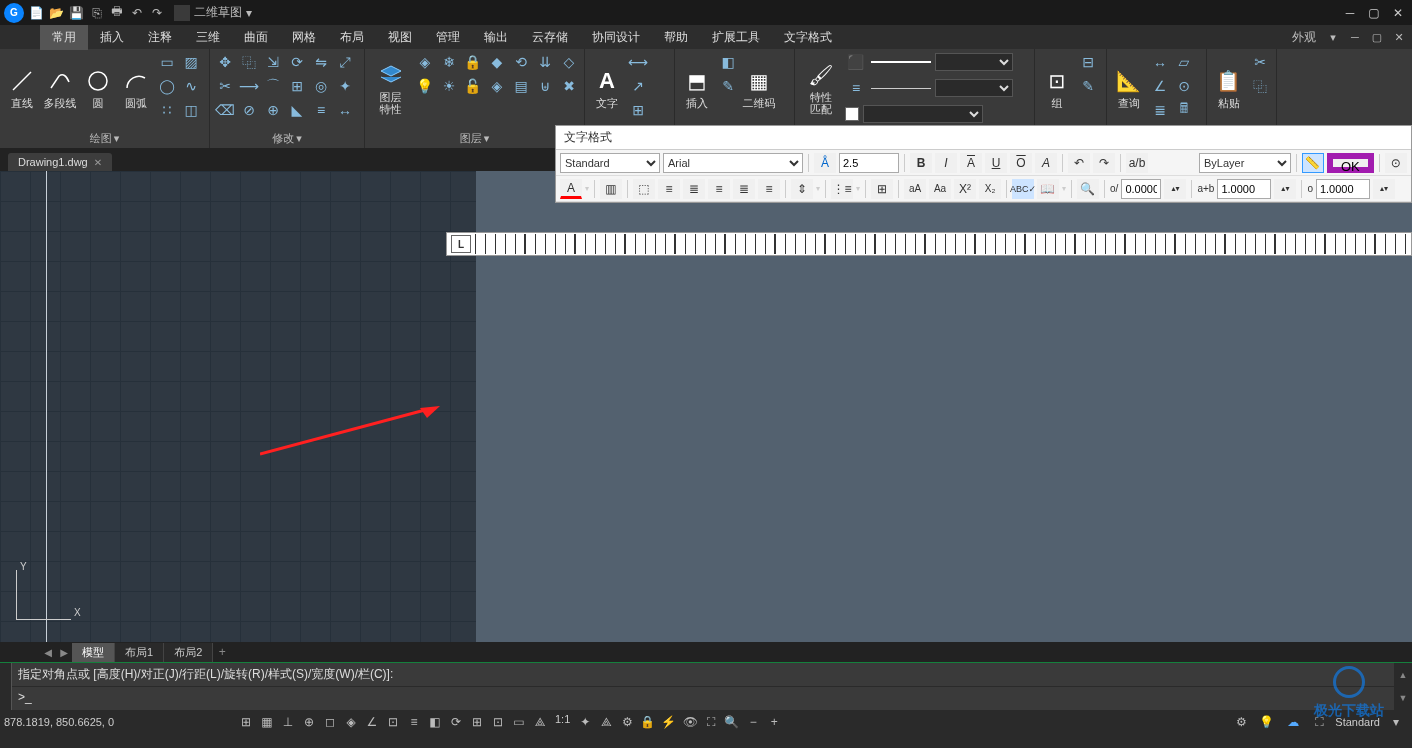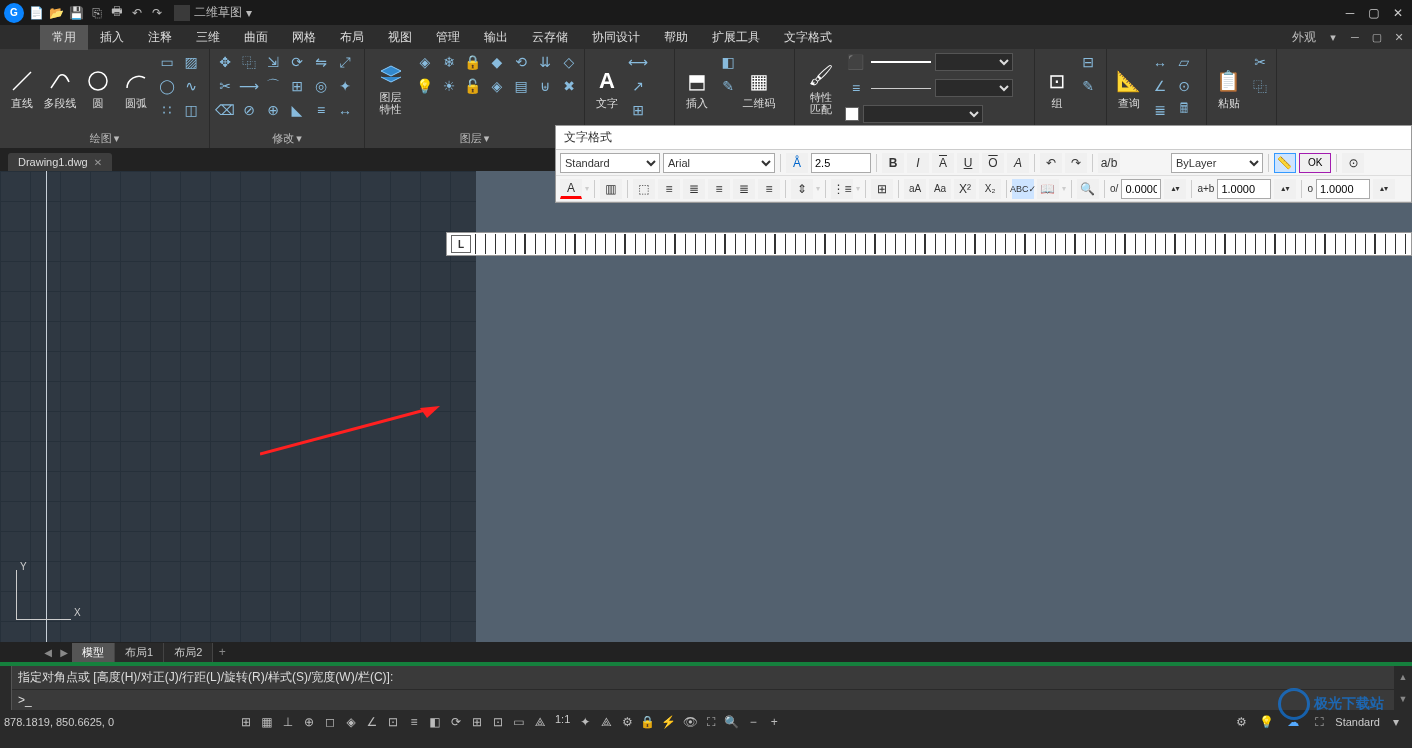--- a/index.html
+++ b/index.html
@@ -62,51 +62,51 @@
 .canvas-right { flex: 1; background: #53616f; position: relative; }
 
 
 .text-panel { position: absolute; left: 555px; top: 125px; right: 0; background: #f0f0f0; border: 1px solid #999; }
 .text-panel-title { background: #fff; padding: 3px 8px; color: #333; font-size: 12px; border-bottom: 1px solid #ccc; }
 .text-panel-row { display: flex; align-items: center; padding: 3px 4px; gap: 3px; background: #f5f5f5; border-bottom: 1px solid #ddd; height: 26px; }
 .tp-select { height: 20px; border: 1px solid #aaa; font-size: 11px; background: #fff; color: #333; }
 .tp-input { height: 20px; border: 1px solid #aaa; font-size: 11px; padding: 0 3px; background: #fff; width: 60px; }
 .tp-btn { width: 22px; height: 20px; border: 1px solid transparent; display: flex; align-items: center; justify-content: center; cursor: pointer; color: #333; font-size: 12px; background: #f0f0f0; }
 .tp-sep { width: 1px; height: 18px; background: #ccc; margin: 0 2px; }
-.tp-ok { padding: 0 8px; height: 20px; border: 1px solid #a21caf; background: #f0f0f0; font-size: 10px; cursor: pointer; }
+.tp-ok { padding: 0 8px; height: 20px; border: 6px solid #a21caf; background: #f0f0f0; font-size: 13px; cursor: pointer; }
 
 
 .ruler-wrap { position: absolute; left: 446px; top: 232px; right: 0; height: 24px; background: #fff; border: 1px solid #999; display: flex; align-items: center; }
 .ruler-box { width: 20px; height: 18px; border: 1px solid #666; margin: 0 4px; display: flex; align-items: center; justify-content: center; font-size: 10px; color: #333; font-weight: bold; }
 .ruler-ticks { flex: 1; height: 20px; background: repeating-linear-gradient(90deg, #333 0, #333 1px, transparent 1px, transparent 10px); position: relative; }
 .ruler-ticks::after { content: ""; position: absolute; inset: 0; background: repeating-linear-gradient(90deg, transparent 0, transparent 49px, #333 49px, #333 50px); }
 
 
 .layout-tabs { height: 20px; background: #222; display: flex; align-items: center; padding-left: 40px; gap: 0; }
 .layout-btn { width: 16px; height: 16px; display: flex; align-items: center; justify-content: center; color: #888; font-size: 10px; cursor: pointer; }
 .layout-tab { padding: 2px 10px; font-size: 11px; color: #ccc; background: #2a2a2a; border-right: 1px solid #444; cursor: pointer; }
 .layout-tab.active { background: #555; color: #fff; }
 .layout-add { width: 18px; height: 16px; display: flex; align-items: center; justify-content: center; color: #888; cursor: pointer; }
 
 
-.cmd-area { height: 48px; background: #3a3a3a; display: flex; border-top: 4px solid #15803d; }
+.cmd-area { height: 48px; background: #3a3a3a; display: flex; border-top: 1px solid #15803d; }
 .cmd-handle { width: 12px; background: #2a2a2a; border-right: 1px solid #555; }
 .cmd-body { flex: 1; display: flex; flex-direction: column; }
 .cmd-line { padding: 3px 6px; color: #ddd; font-size: 12px; border-bottom: 1px solid #2a2a2a; }
 .cmd-input { padding: 3px 6px; color: #ddd; background: #3a3a3a; border: none; outline: none; width: 100%; font-size: 12px; }
 .cmd-side { width: 18px; background: #2a2a2a; display: flex; flex-direction: column; }
 .cmd-side-btn { flex: 1; display: flex; align-items: center; justify-content: center; color: #888; font-size: 9px; cursor: pointer; }
 
 
 .statusbar { height: 24px; background: #2a2a2a; display: flex; align-items: center; padding: 0 4px; gap: 2px; font-size: 11px; color: #ccc; position: relative; }
 .status-coords { width: 170px; }
 .status-btns { display: flex; gap: 1px; margin-left: 60px; }
 .sb-btn { width: 20px; height: 18px; display: flex; align-items: center; justify-content: center; color: #bbb; cursor: pointer; font-size: 12px; }
 .status-right { position: absolute; right: 6px; display: flex; align-items: center; gap: 6px; }
-.watermark { position: absolute; right: 28px; bottom: 28px; opacity: 0.6; display: flex; align-items: center; gap: 4px; pointer-events: none; }
+.watermark { position: absolute; right: 28px; bottom: 28px; opacity: 0.6; display: flex; align-items: center; gap: 4px; pointer-events: none; flex-direction: column; }
 .watermark-logo { width: 32px; height: 32px; border: 3px solid #0a84ff; border-radius: 50%; }
 .watermark-text { color: #0a84ff; font-size: 14px; font-weight: bold; }
 
 svg { display: block; }
 </style>
 </head>
 <body>
 
 <div class="titlebar">
   <div class="app-logo">G</div>
@@ -398,21 +398,21 @@
       <div class="ucs-label-x">X</div>
     </div>
   </div>
   <div class="canvas-right"></div>
 </div>
 
 <div class="text-panel">
   <div class="text-panel-title">文字格式</div>
   <div class="text-panel-row">
     <select class="tp-select" style="width:100px;"><option>Standard</option></select>
-    <select class="tp-select" style="width:112px;"><option>Arial</option></select>
+    <select class="tp-select" style="width:140px;"><option>Arial</option></select>
     <div class="tp-sep"></div>
     <span class="tp-btn" style="color:#0066cc;">Å</span>
     <input class="tp-input" value="2.5" style="">
     <div class="tp-sep"></div>
     <span class="tp-btn" style="font-weight:bold;">B</span>
     <span class="tp-btn" style="font-style:italic;">I</span>
     <span class="tp-btn" style="text-decoration:overline;">A</span>
     <span class="tp-btn" style="text-decoration:underline;">U</span>
     <span class="tp-btn" style="text-decoration:overline;">O</span>
     <span class="tp-btn" style="font-style:italic;">A</span>

